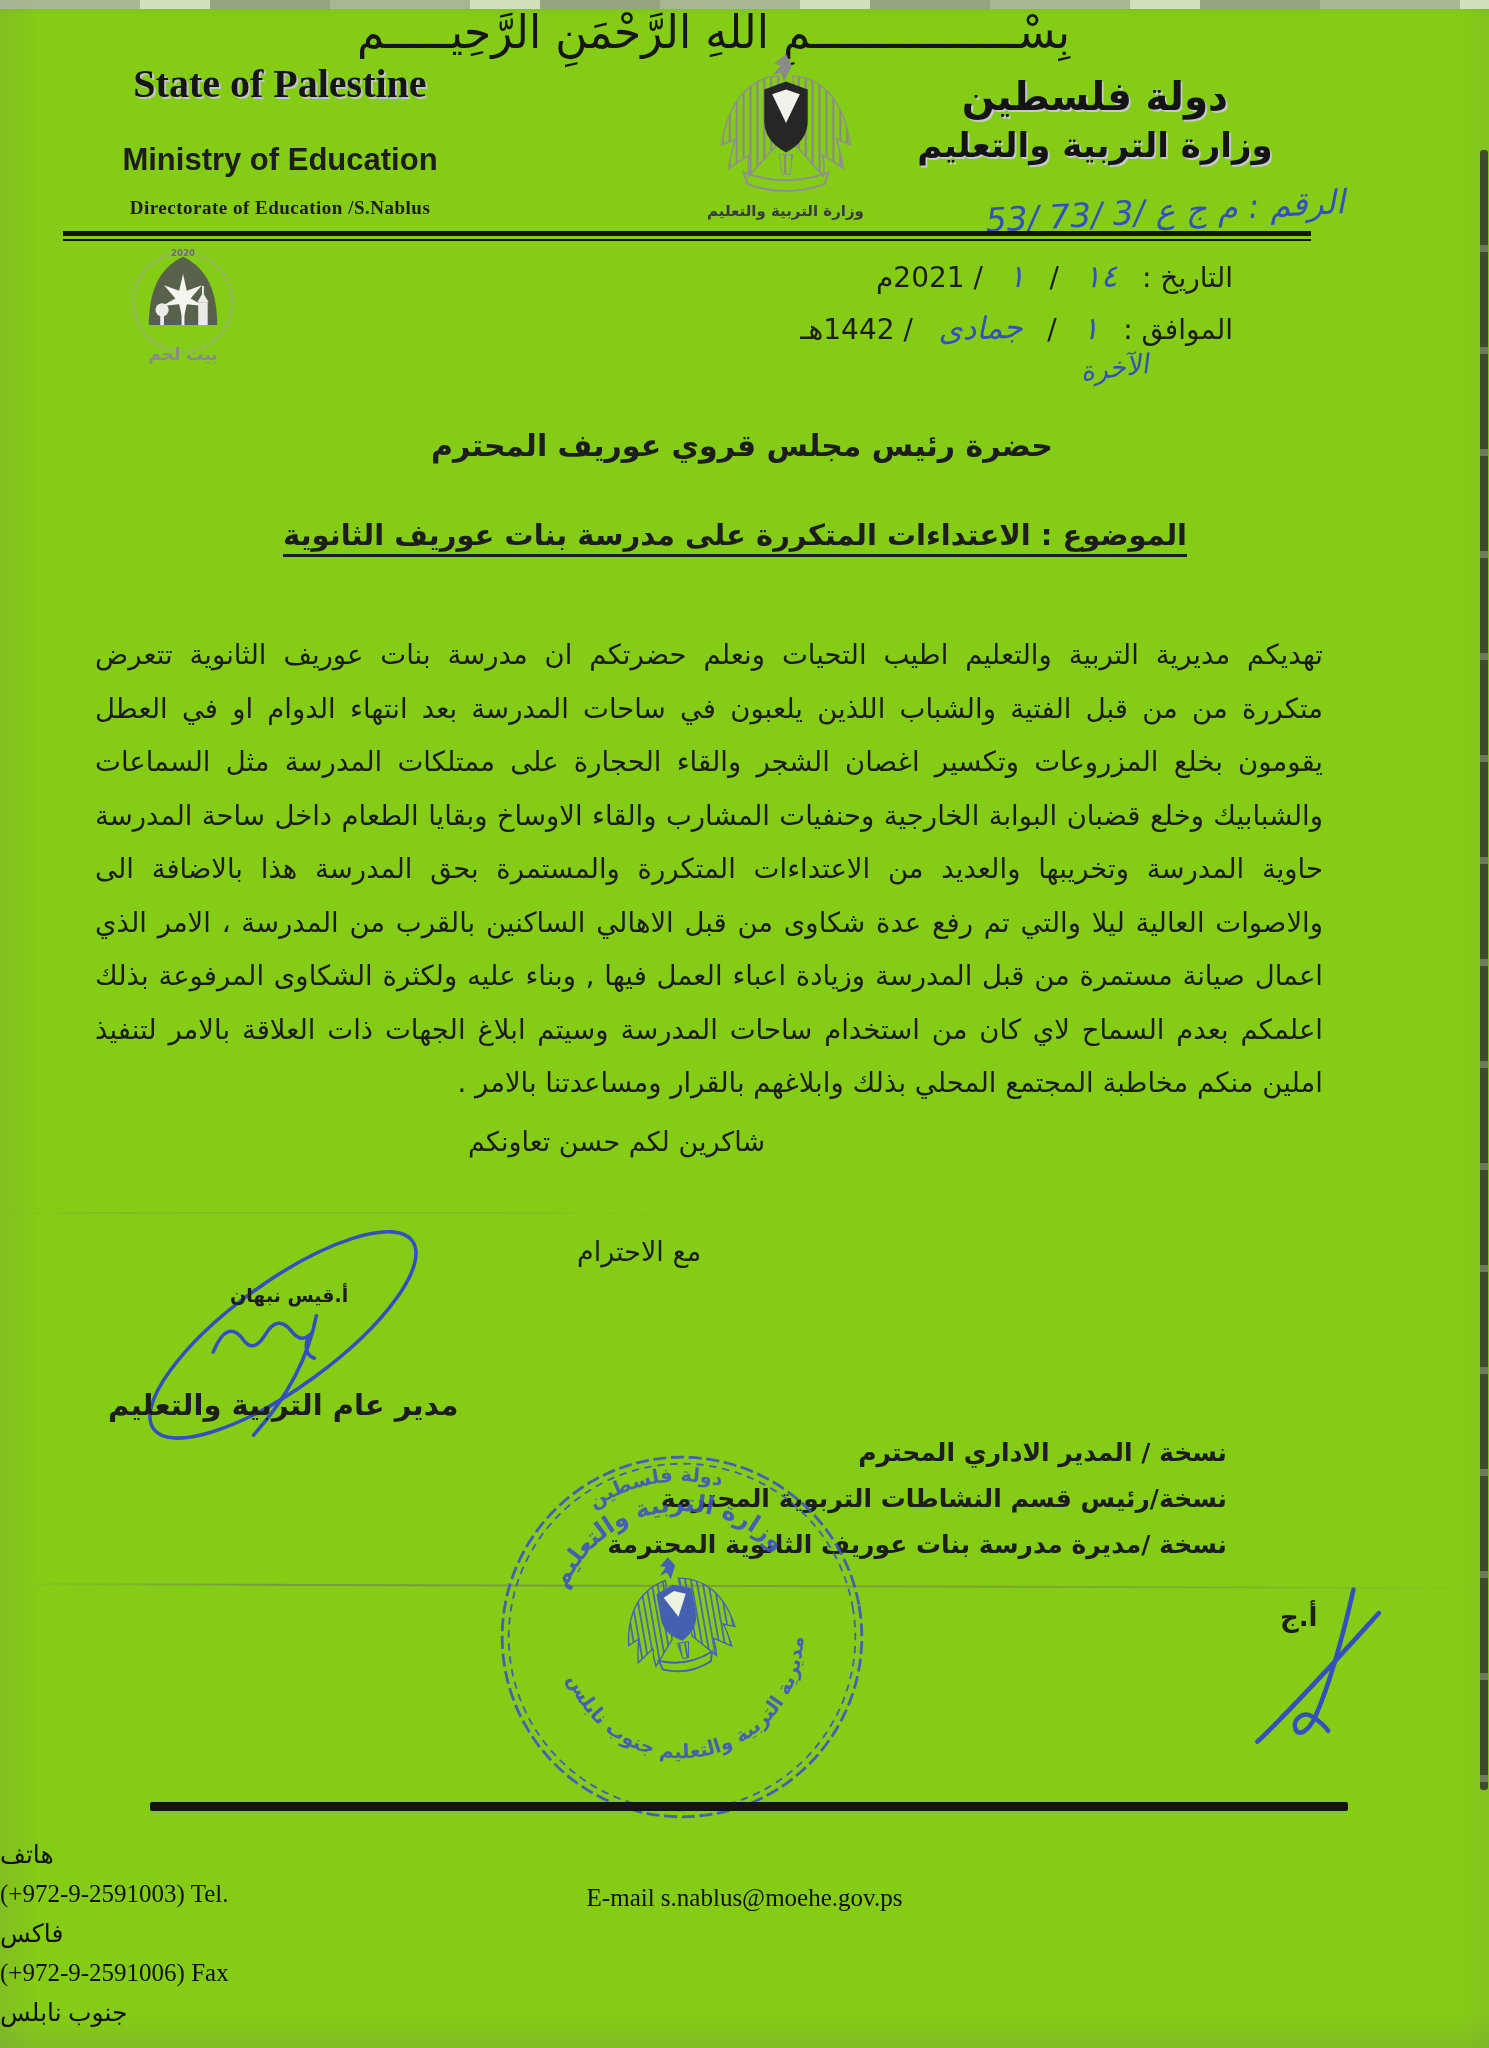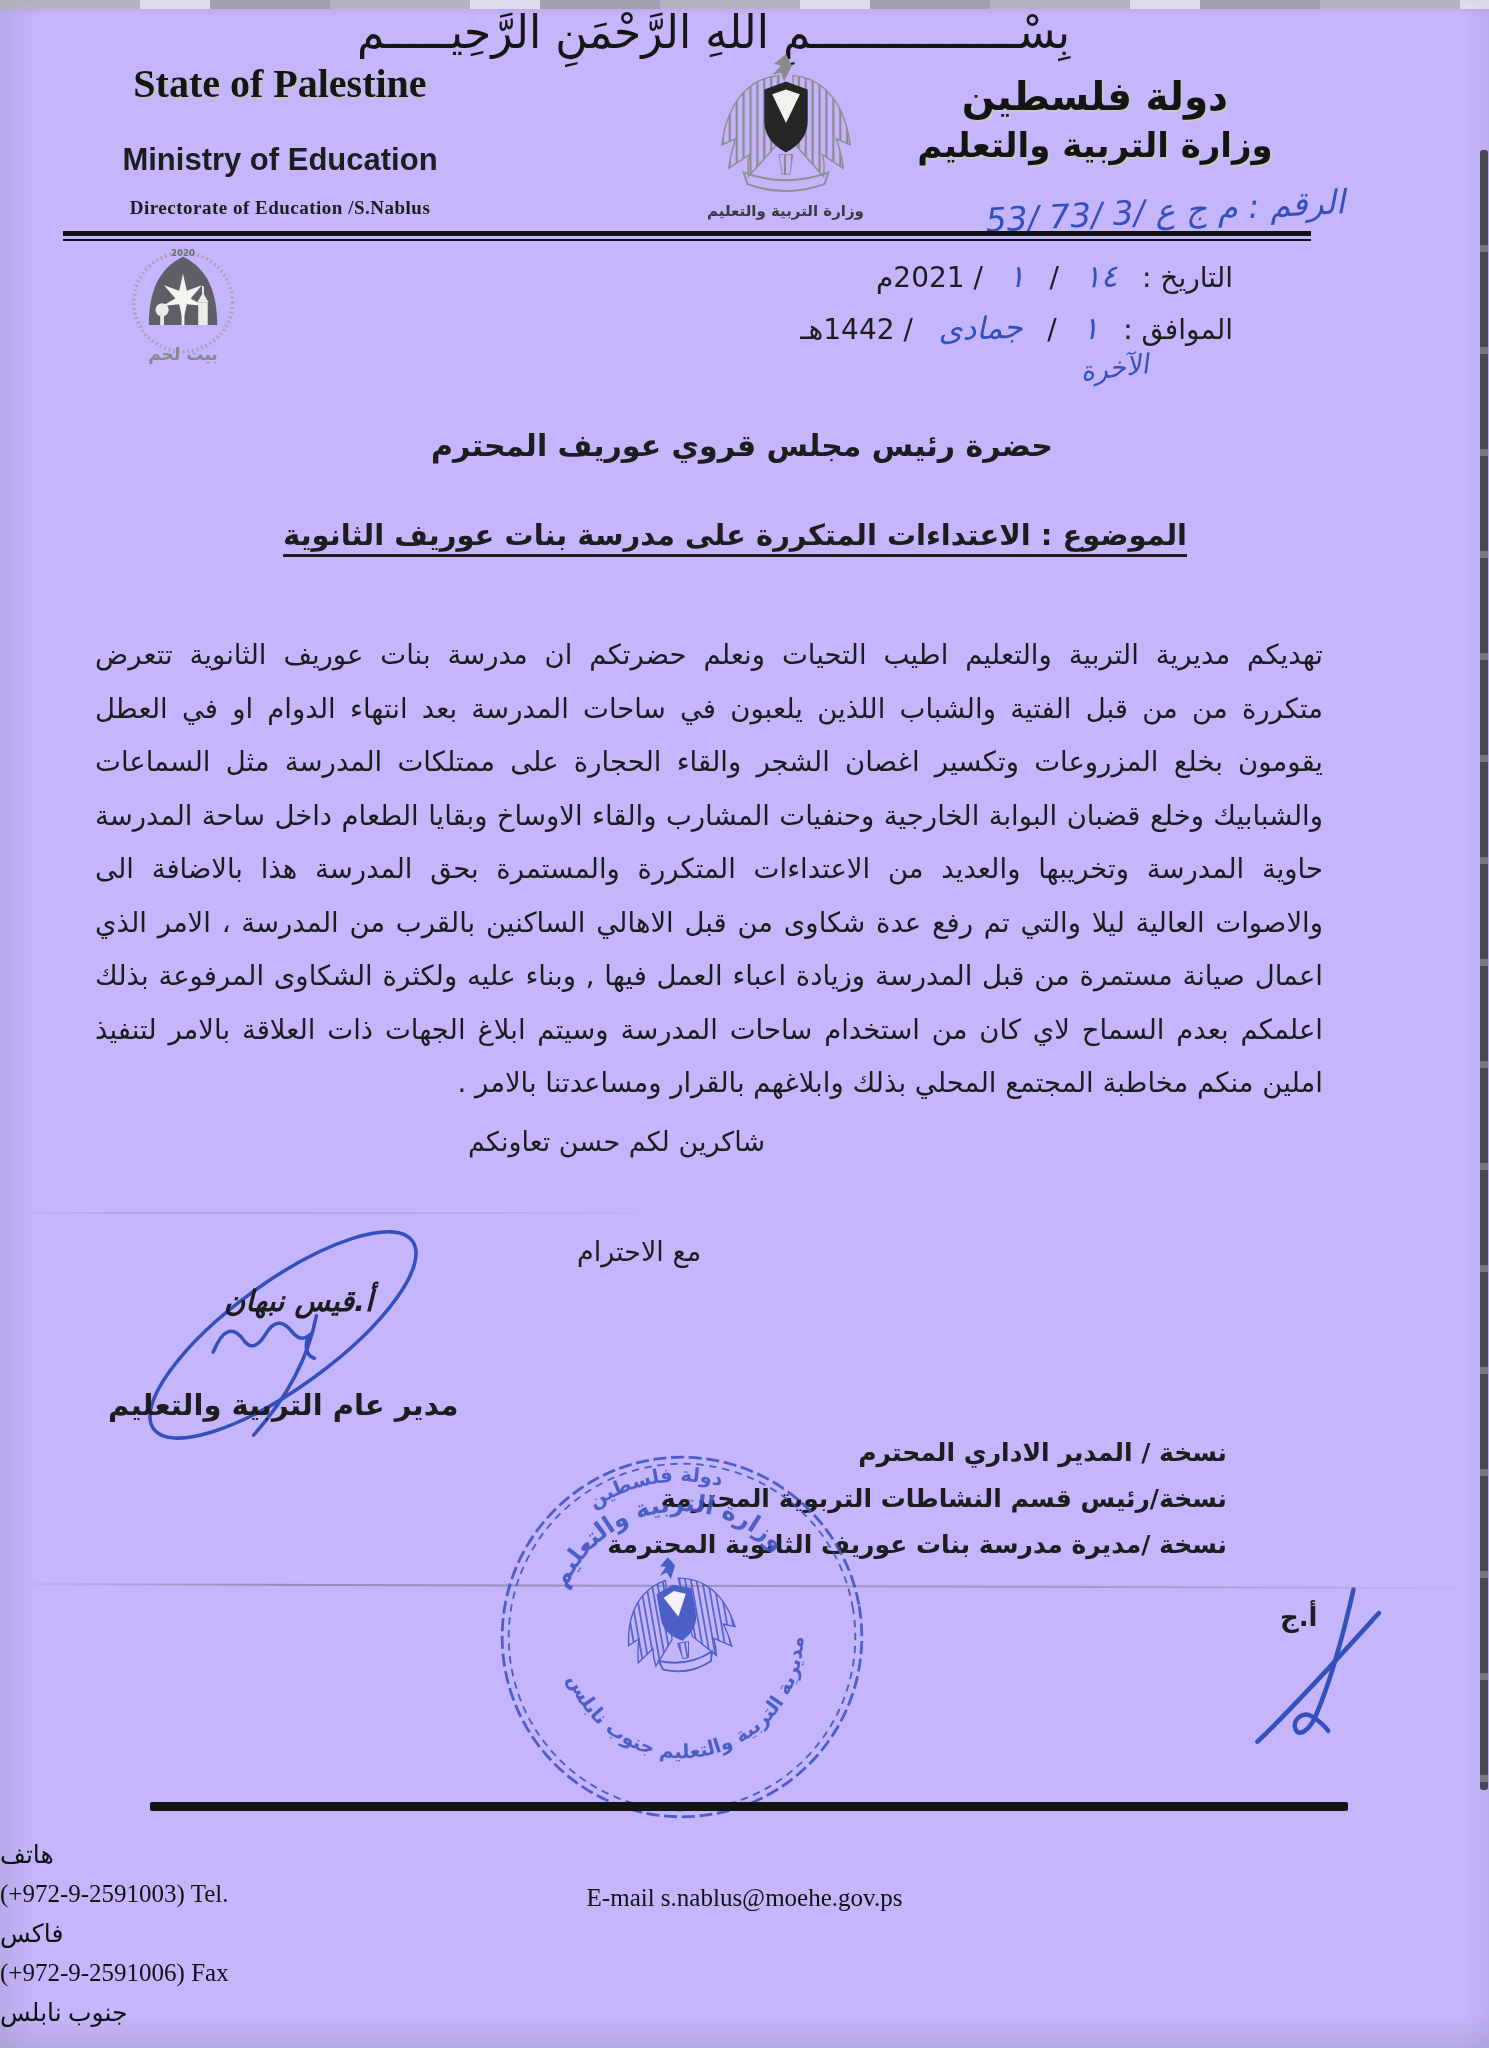--- a/index.html
+++ b/index.html
@@ -1,18 +1,18 @@
 <!DOCTYPE html>
 <html lang="ar"><head>
 <meta charset="utf-8">
 <style>
   html,body{margin:0;padding:0;background:#8e8e8e;}
   .page{
     position:relative; width:1489px; height:2048px; margin:0 auto;
-    background:#c4b5fd; overflow:hidden;
+    background:#84cc16; overflow:hidden;
     font-family:"DejaVu Sans", sans-serif; color:#1d1d1d;
   }
   .page::before{
     content:""; position:absolute; inset:0; pointer-events:none;
     background:
       linear-gradient(90deg, rgba(110,110,110,.14), rgba(0,0,0,0) 38px),
       linear-gradient(270deg, rgba(110,110,110,.10), rgba(0,0,0,0) 26px),
       linear-gradient(180deg, rgba(110,110,110,.22), rgba(0,0,0,0) 16px),
       linear-gradient(0deg, rgba(110,110,110,.16), rgba(0,0,0,0) 34px);
   }
@@ -60,21 +60,21 @@
   .subject{position:absolute;right:302px;top:518px;direction:rtl;font-size:29px;font-weight:bold;white-space:nowrap;
     text-decoration:underline;text-decoration-thickness:2.5px;text-underline-offset:9px;}
   .body-text{position:absolute;left:95px;top:628px;width:1228px;direction:rtl;font-size:27.5px;color:#1c1c1c;}
   .body-text .line{height:53.5px;line-height:53.5px;text-align:justify;text-align-last:justify;overflow:hidden;}
   .body-text .line.last{text-align-last:right;}
   .thanks{position:absolute;left:468px;top:1126px;direction:rtl;font-size:27px;white-space:nowrap;}
   .respect{position:absolute;left:577px;top:1236px;direction:rtl;font-size:27px;white-space:nowrap;}
 
   
   .sig-svg{position:absolute;left:116px;top:1218px;width:334px;height:244px;}
-  .sig-name{position:absolute;left:224px;top:1284px;direction:rtl;font-size:29px;font-weight:bold;white-space:nowrap;font-style:italic;}
+  .sig-name{position:absolute;left:230px;top:1284px;direction:rtl;font-size:19px;font-weight:bold;white-space:nowrap;}
   .sig-title{position:absolute;left:108px;top:1388px;direction:rtl;font-size:29px;font-weight:bold;white-space:nowrap;}
 
   .copies{position:absolute;right:262px;top:1430px;direction:rtl;text-align:right;
     font-size:25px;font-weight:bold;line-height:46px;white-space:nowrap;margin-left:16px;}
 
   .stamp{position:absolute;left:483px;top:1446px;width:398px;height:382px;opacity:.9;}
   .initials{position:absolute;left:1280px;top:1602px;direction:rtl;font-size:26px;font-weight:bold;}
   .initial-mark{position:absolute;left:1252px;top:1574px;width:145px;height:195px;}
 
   

